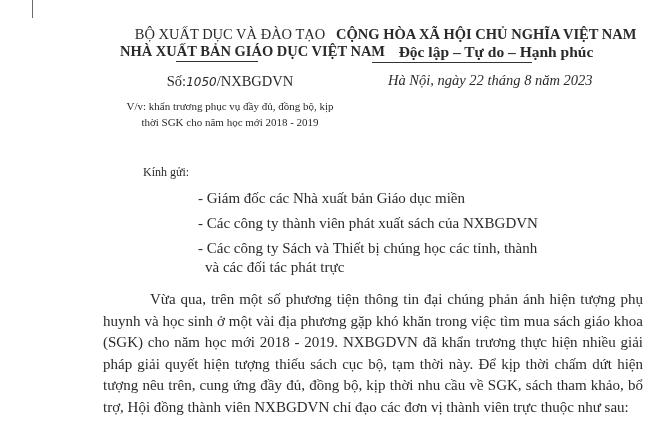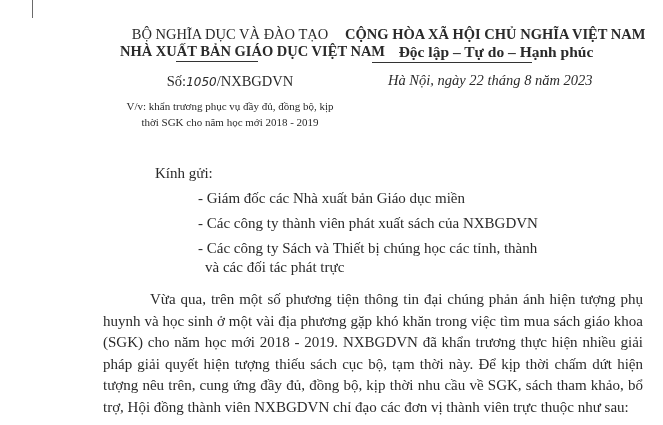--- a/index.html
+++ b/index.html
@@ -7,41 +7,41 @@
     width:663px; height:425px; overflow:hidden; position:relative;
     background:#ffffff; color:#2a2a2a;
     font-family:"Liberation Serif", "DejaVu Serif", serif;
   }
   .edge-line { position:absolute; left:32px; top:0; width:1px; height:18px; background:#6a6a6a; }
   .abs { position:absolute; white-space:nowrap; }
   .center { text-align:center; }
   .hdr-left-1 { left:120px; top:26px; width:220px; font-size:14.5px; }
   .hdr-left-2 { left:120px; top:43px; width:220px; font-size:14.5px; font-weight:bold; }
   .ul-left { position:absolute; left:176px; top:61px; width:82px; height:1px; background:#333; }
-  .hdr-right-1 { left:336px; top:26px; width:250px; font-size:14.5px; font-weight:bold;margin-left:9px; }
+  .hdr-right-1 { left:336px; top:26px; width:250px; font-size:14.5px; font-weight:bold; }
   .hdr-right-2 { left:336px; top:43px; width:250px; font-size:15.5px; font-weight:bold;margin-left:35px; }
   .ul-right { position:absolute; left:372px; top:62px; width:160px; height:1px; background:#333; }
   .so { left:120px; top:73px; width:220px; font-size:14.5px; }
   .so .hand { font-style:italic; font-family:"DejaVu Sans", sans-serif; font-size:12px; }
   .date { left:388px; top:72px; font-size:14.5px; font-style:italic; }
   .vv { left:120px; top:98px; width:220px; font-size:11px; line-height:16px; white-space:normal; }
-  .kinh { left:155px; top:165px; font-size:15px; }
+  .kinh { left:143px; top:165px; font-size:12px; }
   .recip { left:198px; font-size:15px; }
   .body-text {
     position:absolute; left:103px; top:289px; width:540px;
     font-size:15px; line-height:21.5px; text-align:justify;
     text-indent:47px;
   }
 </style>
 </head>
 <body>
 
 <div class="edge-line"></div>
 
-<div class="abs center hdr-left-1">BỘ NGHĨA DỤC VÀ ĐÀO TẠO</div>
+<div class="abs center hdr-left-1">BỘ XUẤT DỤC VÀ ĐÀO TẠO</div>
 <div class="abs center hdr-left-2">NHÀ XUẤT BẢN GIÁO DỤC VIỆT NAM</div>
 <div class="ul-left"></div>
 
 <div class="abs center hdr-right-1">CỘNG HÒA XÃ HỘI CHỦ NGHĨA VIỆT NAM</div>
 <div class="abs center hdr-right-2">Độc lập – Tự do – Hạnh phúc</div>
 <div class="ul-right"></div>
 
 <div class="abs center so">
   <span>Số:</span><span class="hand">1050</span><span>/NXBGDVN</span>
 </div>

